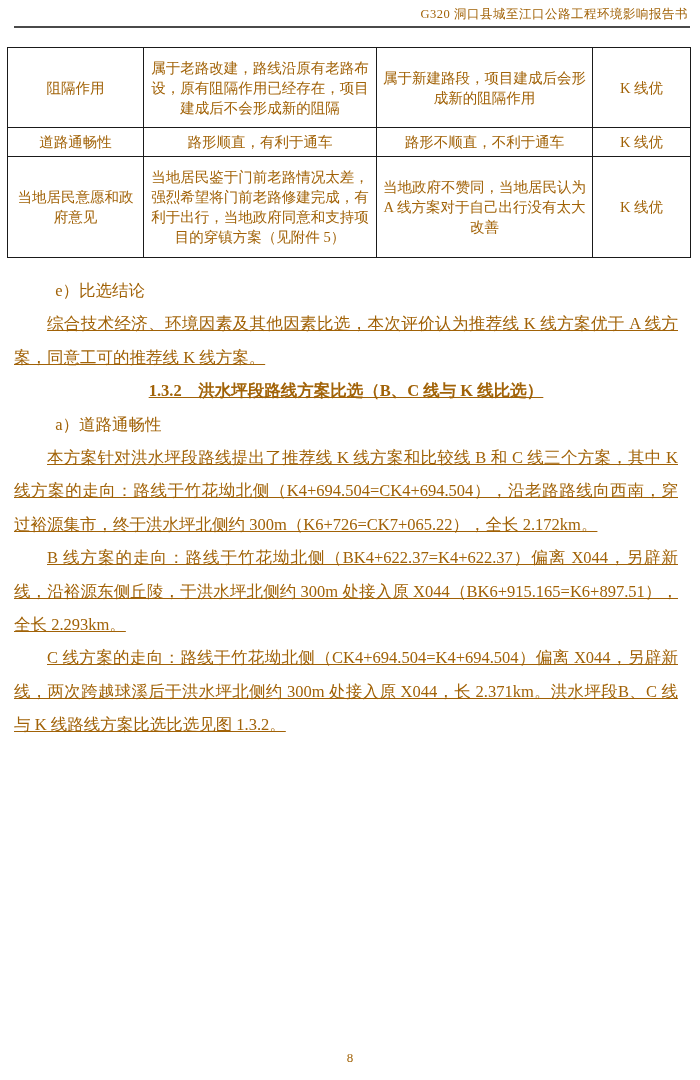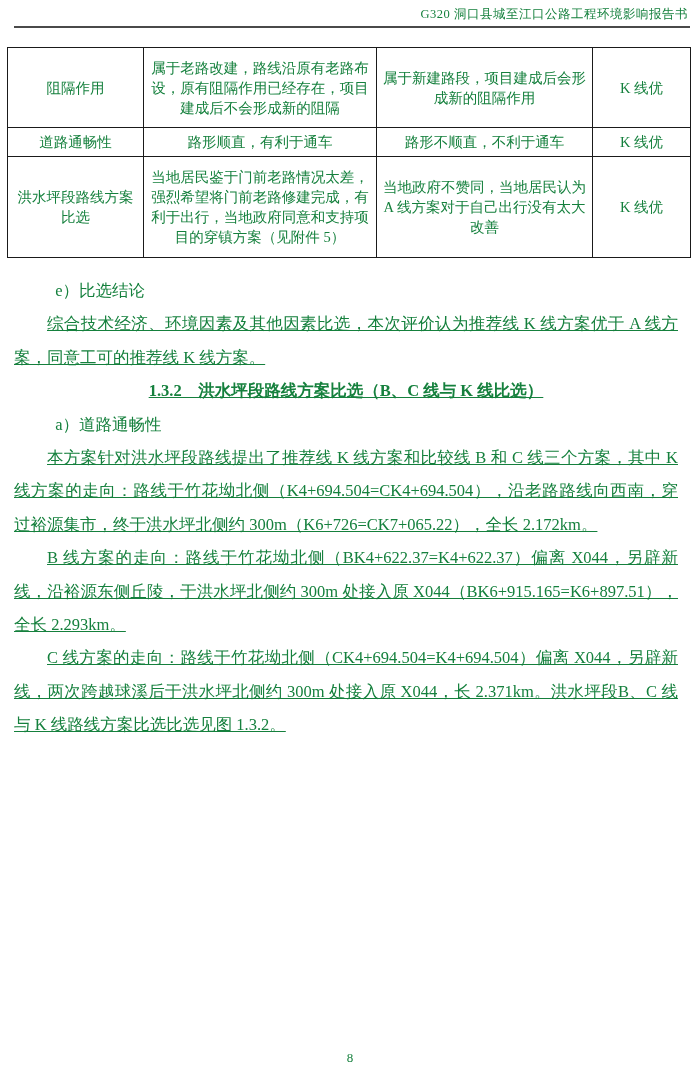--- a/index.html
+++ b/index.html
@@ -3,21 +3,21 @@
 <meta charset="utf-8">
 <style>
   html, body { margin: 0; padding: 0; background: #888; }
   .page {
     position: relative;
     width: 700px;
     height: 1080px;
     margin: 0 auto;
     background: #ffffff;
     font-family: "Liberation Serif", "DejaVu Serif", serif;
-    color: #15803d;
+    color: #a16207;
     overflow: hidden;
     box-sizing: border-box;
   }
   .header {
     padding: 6px 12px 0 14px;
     text-align: right;
     font-size: 12.5px;
     letter-spacing: 0.5px;
   }
   .header-rule {
@@ -93,21 +93,21 @@
         <td>属于新建路段，项目建成后会形成新的阻隔作用</td>
         <td>K 线优</td>
       </tr>
       <tr class="r3">
         <td>道路通畅性</td>
         <td>路形顺直，有利于通车</td>
         <td>路形不顺直，不利于通车</td>
         <td>K 线优</td>
       </tr>
       <tr class="r4">
-        <td>洪水坪段路线方案比选</td>
+        <td>当地居民意愿和政府意见</td>
         <td>当地居民鉴于门前老路情况太差，强烈希望将门前老路修建完成，有利于出行，当地政府同意和支持项目的穿镇方案（见附件 5）</td>
         <td>当地政府不赞同，当地居民认为 A 线方案对于自己出行没有太大改善</td>
         <td>K 线优</td>
       </tr>
     </tbody>
   </table>
 
   <div class="body-text">
     <p class="indent-sub first-para-space">e）比选结论</p>
     <p class="indent2">综合技术经济、环境因素及其他因素比选，本次评价认为推荐线 K 线方案优于 A 线方案，同意工可的推荐线 K 线方案。</p>

